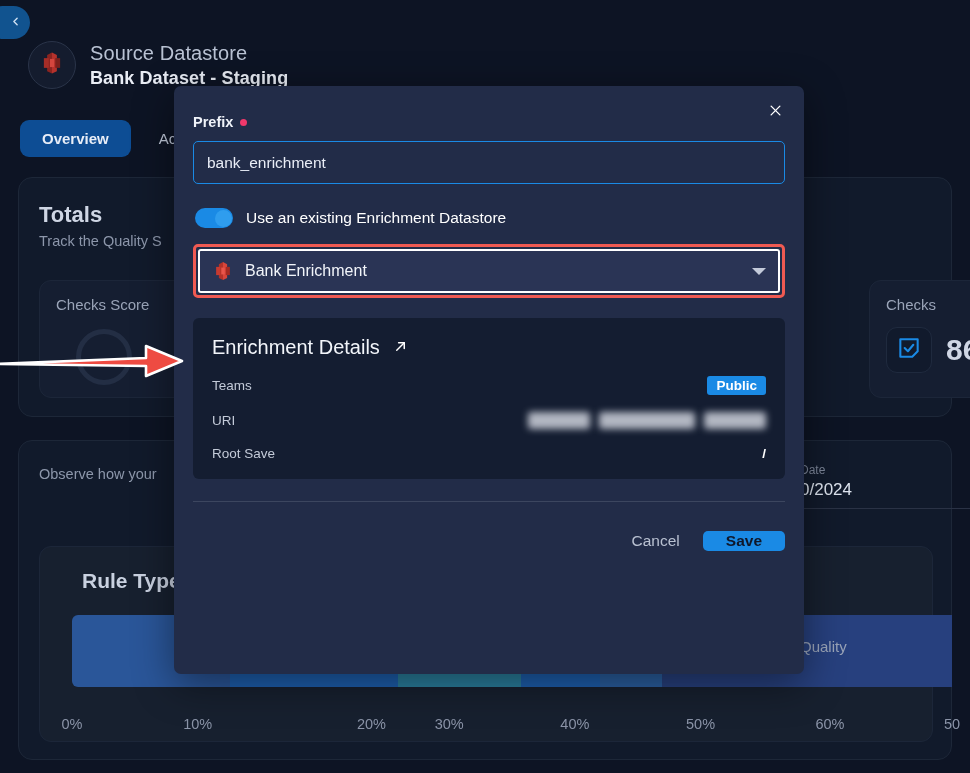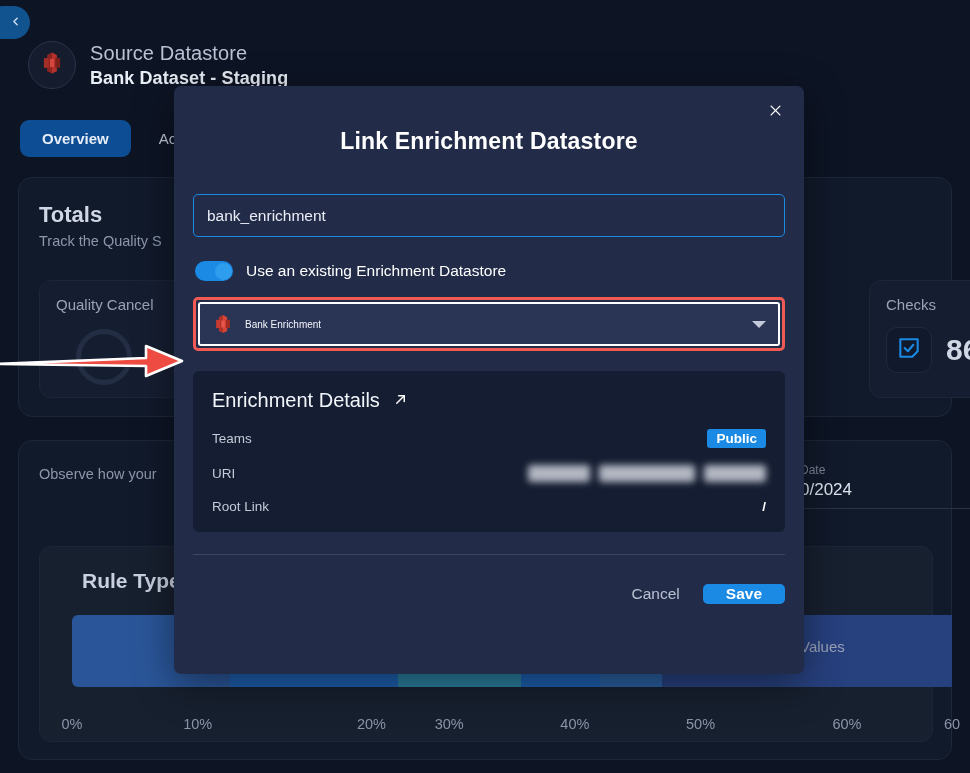--- a/index.html
+++ b/index.html
@@ -118,21 +118,21 @@
   .select-highlight {
     position:relative; margin-top:16px;
     border:3px solid #f05a52; border-radius:5px; padding:2px;
   }
   .select-highlight-inner { border:2px solid #ffffff; border-radius:3px; padding:0; }
   .select-box {
     height:40px; background:#2a3455; border-radius:2px;
     display:flex; align-items:center; padding:0 12px; gap:11px;
   }
   .select-box .ds-mini { width:22px; height:22px; flex:none; }
-  .select-text { font-size:10px; color:#f2f5fa; flex:1; }
+  .select-text { font-size:16px; color:#f2f5fa; flex:1; }
   .caret { width:0;height:0;border-left:7px solid transparent;border-right:7px solid transparent;border-top:7px solid #c3cada; }
 
   .details-card {
     margin-top:20px; background:#141d31; border-radius:6px; padding:18px 19px 18px 19px;
   }
   .details-head { display:flex; align-items:center; gap:13px; }
   .details-title { font-size:20px; font-weight:400; color:#f2f5fa; }
   .ext-link { font-size:17px; color:#ffffff; line-height:1; }
   .detail-row { display:flex; align-items:center; justify-content:space-between; margin-top:17px; }
   .detail-key { font-size:13.5px; color:#c3cad8; }
@@ -141,21 +141,21 @@
     border-radius:3px; padding:2px 9px;
   }
   .redacted { display:flex; gap:9px; align-items:center; }
   .blur-chunk { height:17px; border-radius:3px; background:#c8ccd6; filter:blur(3.5px); opacity:.88; }
   .detail-val { font-size:13.5px; font-weight:700; color:#ffffff; }
 
   .modal-divider { margin:0 19px; border-top:1px solid #3c465f; margin-top:22px; }
   .modal-footer { display:flex; align-items:center; justify-content:flex-end; gap:9px; padding:20px 19px 0 0; }
   .btn-cancel { background:transparent; border:none; color:#b9c1d1; font-size:15.5px; font-family:"Liberation Sans", sans-serif; padding:10px 14px; }
   .btn-save {
-    background:#1a8ae5; border:none; color:#ffffff; font-size:15.5px; font-weight:700;
+    background:#1a8ae5; border:none; color:#0f172a; font-size:15.5px; font-weight:700;
     font-family:"Liberation Sans", sans-serif; padding:1px 23px; border-radius:5px;
   }
 
   
   #annotation-arrow { position:absolute; left:-4px; top:336px; width:200px; height:46px; pointer-events:none; }
 </style>
 </head>
 <body>
 
 <div id="app-background">
@@ -191,21 +191,21 @@
     <div class="tab">Act</div>
   </div>
 
   <div class="panel" id="totals-panel">
     <div style="position:absolute;left:20px;top:24px;">
       <div class="panel-title">Totals</div>
       <div class="panel-sub">Track the Quality S</div>
     </div>
 
     <div class="mini-card" style="left:20px; top:102px; width:170px; height:118px;">
-      <div class="mini-label" style="position:absolute;left:16px;top:15px;">Quality Cancel</div>
+      <div class="mini-label" style="position:absolute;left:16px;top:15px;">Checks Score</div>
       <div class="gauge" style="position:absolute;left:36px;top:48px;"></div>
     </div>
 
     <div class="mini-card" style="left:850px; top:102px; width:170px; height:118px;">
       <div class="mini-label" style="position:absolute;left:16px;top:15px;">Checks</div>
       <div style="position:absolute;left:16px;top:46px;display:flex;align-items:center;gap:14px;">
         <div class="check-tile">
           <span>
             <svg viewBox="0 0 24 24" fill="none" stroke="#1a8ae5" stroke-width="1.9" stroke-linecap="round" stroke-linejoin="round">
               <path d="M20 4H4v16h11l5-5V4z"></path>
@@ -234,50 +234,53 @@
   </div>
 
   <div class="bar-track" id="bar-track">
       <div class="bar-seg" style="width: 25.7143%; background: rgb(42, 86, 153);"></div>
       <div class="bar-seg" style="width: 27.1429%; background: rgb(29, 95, 174);"></div>
       <div class="bar-seg" style="width: 20%; background: rgb(42, 127, 158);"></div>
       <div class="bar-seg" style="width: 12.8571%; background: rgb(29, 95, 174);"></div>
       <div class="bar-seg" style="width: 10%; background: rgb(42, 95, 160);"></div>
       <div class="bar-seg" style="width: 47.1429%; background: rgb(39, 64, 126);"></div>
     </div>
-  <div class="bar-caption" style="left:800px; top:638px;">Values</div>
+  <div class="bar-caption" style="left:800px; top:638px;">Quality</div>
 
   <div class="axis" id="chart-axis">
       <span class="axis-tick" style="left: 32px;">0%</span>
       <span class="axis-tick" style="left: 157.714px;">10%</span>
       <span class="axis-tick" style="left: 283.429px; margin-left: 48px;">20%</span>
       <span class="axis-tick" style="left: 409.143px;">30%</span>
       <span class="axis-tick" style="left: 534.857px;">40%</span>
       <span class="axis-tick" style="left: 660.571px;">50%</span>
-      <span class="axis-tick" style="left: 807px;">60%</span>
-      <span class="axis-tick" style="left: 912px;">60</span>
+      <span class="axis-tick" style="left: 790px;">60%</span>
+      <span class="axis-tick" style="left: 912px;">50</span>
     </div>
 </div>
 
 <div id="modal-overlay">
   <div id="modal">
 
     <div class="modal-close">
       <span>
         <svg viewBox="0 0 24 24" fill="none" stroke="#ffffff" stroke-width="2.2" stroke-linecap="round">
             <line x1="5" y1="5" x2="19" y2="19"></line>
             <line x1="19" y1="5" x2="5" y2="19"></line>
           </svg>
       </span>
     </div>
 
-    <div class="modal-title">Link Enrichment Datastore</div>
 
     <div class="modal-body">
 
+      <div class="field-label">
+        <span>Prefix</span>
+        <span class="req-dot"></span>
+      </div>
 
       <input class="text-input" type="text" value="bank_enrichment" style="">
 
       <div class="toggle-row">
         <div class="toggle"></div>
         <div class="toggle-label">Use an existing Enrichment Datastore</div>
       </div>
 
       <div class="select-highlight">
         <div class="select-highlight-inner">
@@ -316,21 +319,21 @@
         <div class="detail-row">
           <span class="detail-key">URI</span>
           <span class="redacted">
             <span class="blur-chunk" style="width:62px;"></span>
             <span class="blur-chunk" style="width:96px;"></span>
             <span class="blur-chunk" style="width:62px;"></span>
           </span>
         </div>
 
         <div class="detail-row">
-          <span class="detail-key">Root Link</span>
+          <span class="detail-key">Root Save</span>
           <span class="detail-val">/</span>
         </div>
       </div>
     </div>
 
     <div class="modal-divider"></div>
 
     <div class="modal-footer">
       <button class="btn-cancel">Cancel</button>
       <button class="btn-save">Save</button>

